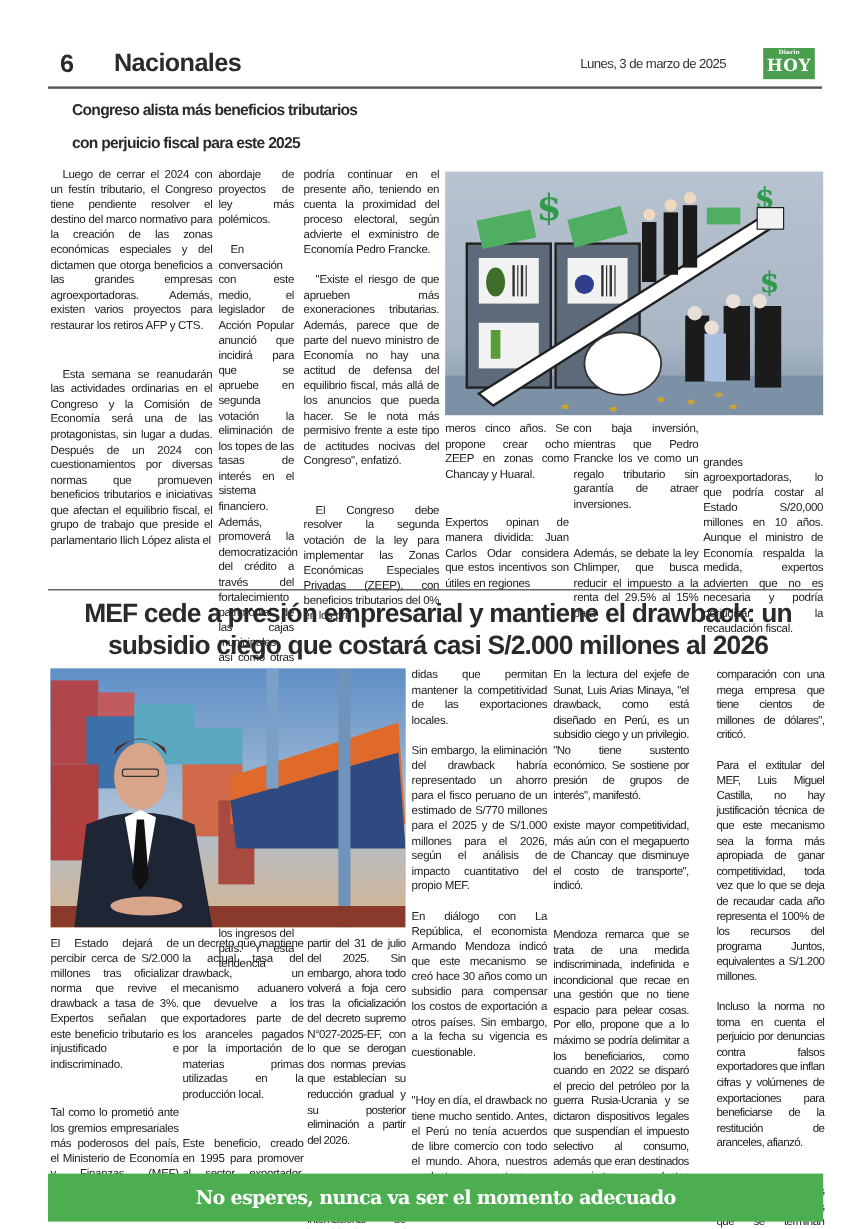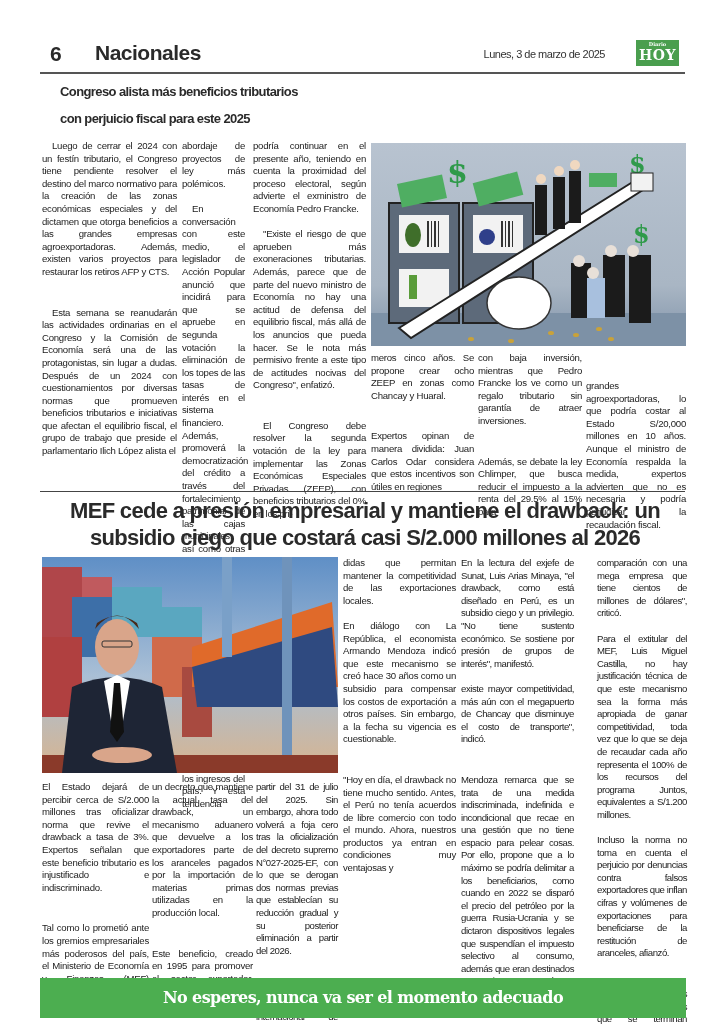--- a/index.html
+++ b/index.html
@@ -198,20 +198,21 @@
 <div class="abs col d2">
   <p>un decreto que mantiene la actual tasa del drawback, un mecanismo aduanero que devuelve a los exportadores parte de los aranceles pagados por la importación de materias primas utilizadas en la producción local.</p>
   <p class="nosp">Este beneficio, creado en 1995 para promover al sector exportador, debía reducirse del 3% al 0,5% a</p>
 </div>
 <div class="abs col d3 tight">
   <p>partir del 31 de julio del 2025. Sin embargo, ahora todo volverá a foja cero tras la oficialización del decreto supremo N°027-2025-EF, con lo que se derogan dos normas previas que establecían su reducción gradual y su posterior eliminación a partir del 2026.</p>
   <p class="nosp">A juicio del Gobierno, "existe un escenario internacional de incertidumbre" en el comercio exterior, que requiere de me-</p>
 </div>
 <div class="abs col d4">
   <p>didas que permitan mantener la competitividad de las exportaciones locales.</p>
+  <p>Sin embargo, la eliminación del drawback habría representado un ahorro para el fisco peruano de un estimado de S/770 millones para el 2025 y de S/1.000 millones para el 2026, según el análisis de impacto cuantitativo del propio MEF.</p>
   <p>En diálogo con La República, el economista Armando Mendoza indicó que este mecanismo se creó hace 30 años como un subsidio para compensar los costos de exportación a otros países. Sin embargo, a la fecha su vigencia es cuestionable.</p>
   <p class="nosp">"Hoy en día, el drawback no tiene mucho sentido. Antes, el Perú no tenía acuerdos de libre comercio con todo el mundo. Ahora, nuestros productos ya entran en condiciones muy ventajosas y</p>
 </div>
 <div class="abs col d5 tight">
   <p>En la lectura del exjefe de Sunat, Luis Arias Minaya, "el drawback, como está diseñado en Perú, es un subsidio ciego y un privilegio. "No tiene sustento económico. Se sostiene por presión de grupos de interés", manifestó.</p>
   <p>existe mayor competitividad, más aún con el megapuerto de Chancay que disminuye el costo de transporte", indicó.</p>
   <p class="nosp">Mendoza remarca que se trata de una medida indiscriminada, indefinida e incondicional que recae en una gestión que no tiene espacio para pelear cosas. Por ello, propone que a lo máximo se podría delimitar a los beneficiarios, como cuando en 2022 se disparó el precio del petróleo por la guerra Rusia-Ucrania y se dictaron dispositivos legales que suspendían el impuesto selectivo al consumo, además que eran destinados a ciertos productos específicos.</p>
   <p class="nosp">"No es lo mismo una empresa que exporta medio millón de productos orgánicos en</p>
 </div>
 <div class="abs col d6 tight">

